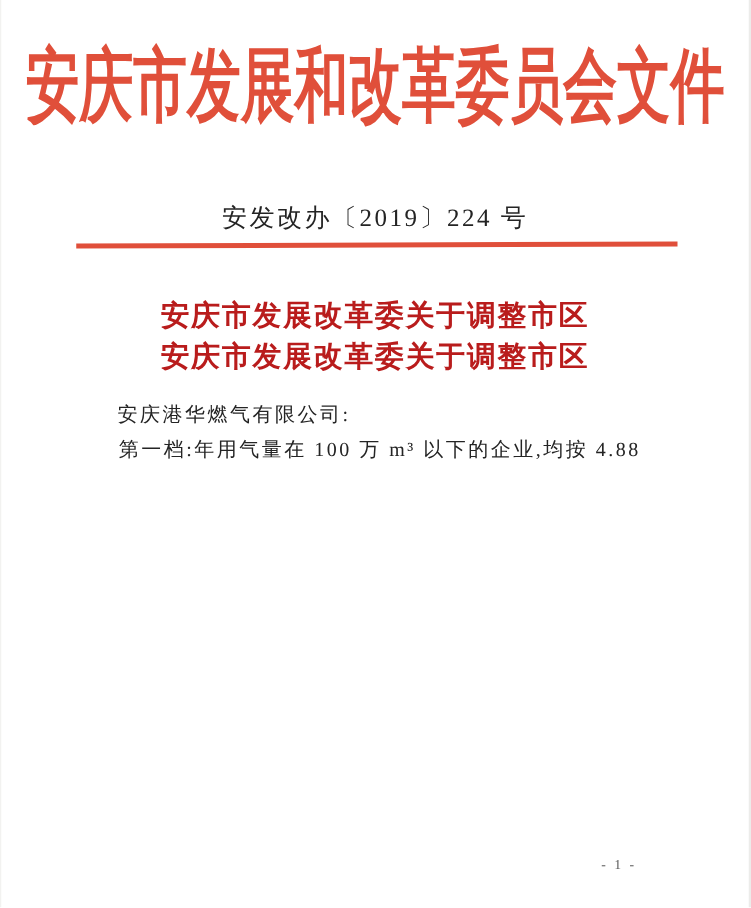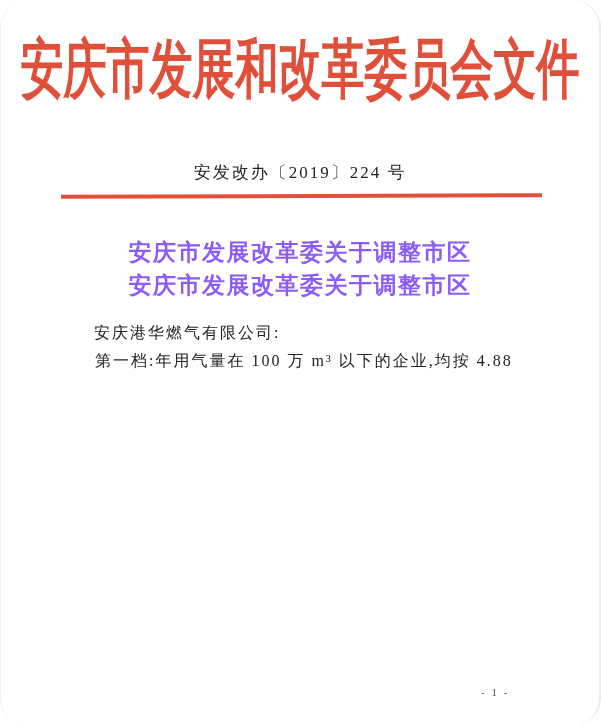--- a/index.html
+++ b/index.html
@@ -10,62 +10,61 @@
     font-family: "Liberation Serif", "DejaVu Serif", serif;
     position: relative;
     overflow: hidden;
   }
   .page {
     position: absolute; inset: 0;
     background: #ffffff;
     border-right: 2px solid #ececea;
     border-left: 1px solid #f2f2f0;
     box-sizing: border-box;
-    border-radius: 28px;
   }
   .letterhead {
     position: absolute;
     top: 26px; left: 0; right: 0;
     text-align: center;
   }
   .letterhead-inner {
     display: inline-block;
     font-size: 43px;
     font-weight: bold;
     color: var(--accent);
     white-space: nowrap;
     letter-spacing: 0px;
     transform: scaleY(1.5);
     transform-origin: center top;
   }
   .doc-number {
     position: absolute;
     top: 161px; left: 0; right: 0;
     text-align: center;
-    font-size: 17px;
+    font-size: 20px;
     letter-spacing: 2px;
     color: #242424;
   }
   .red-rule {
     position: absolute;
     top: 194px; left: 60px;
     width: 481px; height: 4px;
     background: var(--accent);
     transform: rotate(-0.2deg);
   }
   .notice-title {
     position: absolute;
     top: 236px; left: 0; right: 0;
     margin: 0;
     text-align: center;
     font-size: 23px;
     font-weight: bold;
     line-height: 33px;
     letter-spacing: 1.5px;
-    color: #8b5cf6;
+    color: #b91c1c;
   }
   .notice-body {
     position: absolute;
     top: 319px; left: 62px;
     width: 479px;
     font-size: 16px;
     line-height: 27.6px;
     letter-spacing: 2px;
     color: #242424;
     text-align: justify;

